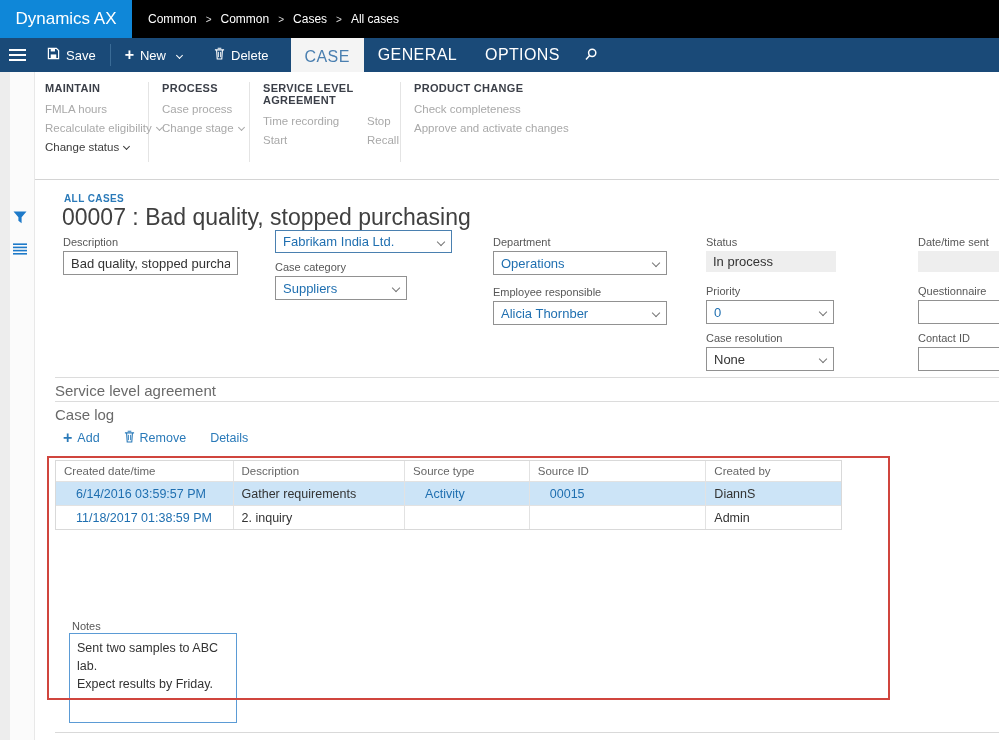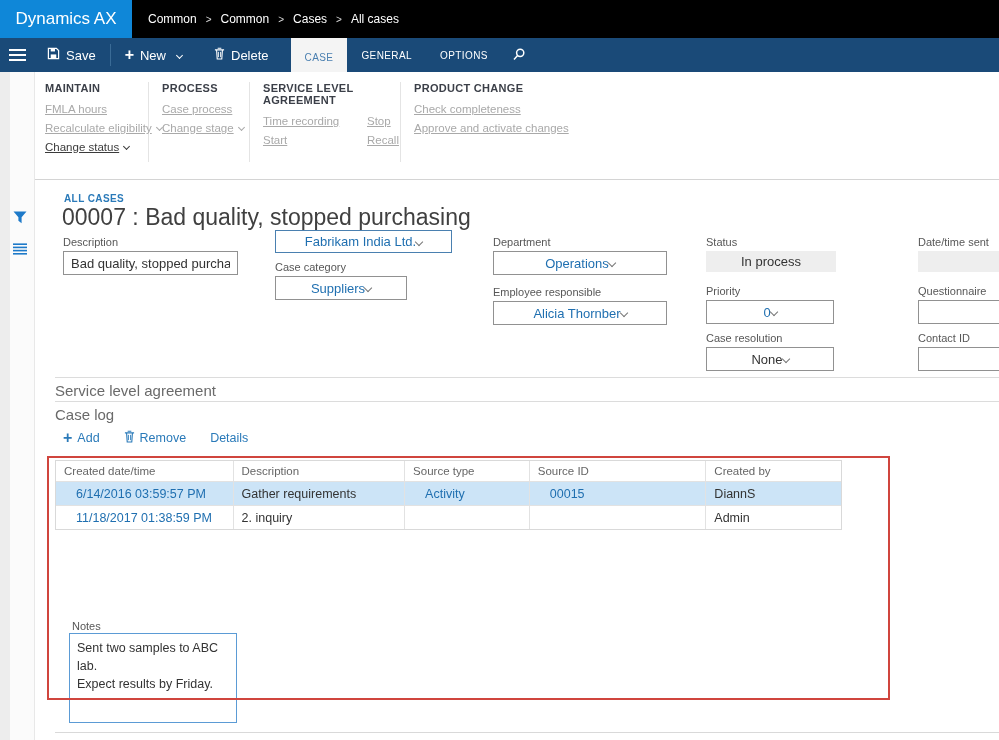--- a/index.html
+++ b/index.html
@@ -15,52 +15,52 @@
   .crumbs .sep { margin:0 9px; font-size:10px; color:#ddd; }
   .crumbs .crumb { cursor:default; }
 
   
   .toolbar { position:absolute; left:0; top:38px; width:999px; height:34px; background:#1a4a78;
     display:flex; align-items:stretch; color:#fff; font-size:13px; }
   .burger { width:35px; display:flex; flex-direction:column; justify-content:center; align-items:center; gap:3px; }
   .burger i { display:block; width:17px; height:2px; background:#fff; }
   .tbtn { display:flex; align-items:center; gap:6px; padding:0 12px; cursor:default; }
   .tsep { width:1px; background:#3a6b96; margin:6px 2px; }
-  .tab { display:flex; align-items:center; padding:0 14px; font-size:10px; letter-spacing:.4px; }
+  .tab { display:flex; align-items:center; padding:0 14px; font-size:16px; letter-spacing:.4px; }
   .tab.active { background:#f4f4f4; color:#4a7fb0; height:38px; }
   .chev { display:inline-block; width:5px; height:5px; border-right:1.3px solid currentColor;
     border-bottom:1.3px solid currentColor; transform:rotate(45deg); margin-left:5px; vertical-align:2px; }
 
   
   .ribbon { position:absolute; left:35px; top:72px; width:964px; height:108px; background:#fff;
     border-bottom:1px solid #d4d4d4; box-shadow:0 2px 3px rgba(0,0,0,.06);
     display:flex; padding:10px 0 0 10px; }
   .rgroup { padding:0 13px 0 0; margin-right:13px; border-right:1px solid #e4e4e4; height:80px; }
   .rgroup:last-child { border-right:none; }
   .rtitle { font-size:11px; font-weight:bold; color:#3b3f48; letter-spacing:.3px; margin-bottom:9px; }
-  .ritem { font-size:11.5px; color:#a9a9a9; margin-bottom:7px; white-space:nowrap; cursor:default;text-decoration:underline; }
+  .ritem { font-size:11.5px; color:#a9a9a9; margin-bottom:7px; white-space:nowrap; cursor:default; }
   .ritem.enabled { color:#3b3b3b; }
   .rcols { display:grid; grid-template-columns:100px auto; column-gap:4px; }
   .g1 { width:104px; } .g2 { width:88px; } .g3 { width:138px; }
 
   
   .rail { position:absolute; left:0; top:72px; width:35px; height:668px; background:#fbfbfb;
     border-right:1px solid #e8e8e8; }
   .rail::before { content:""; position:absolute; left:0; top:0; width:10px; height:100%; background:#ededed; }
   .rail .ric { position:absolute; left:13px; cursor:pointer; }
 
   
   .content { position:absolute; left:35px; top:180px; width:964px; height:560px; background:#fff; overflow:hidden; }
   .caption { position:absolute; left:29px; top:13px; font-size:10px; font-weight:bold; color:#2a7ab9; letter-spacing:.4px; }
   .title { position:absolute; left:27px; top:24px; font-size:23px; color:#404040; font-weight:normal; }
 
   .fld { position:absolute; }
   .flabel { font-size:11px; color:#575757; margin-bottom:3px; white-space:nowrap; }
   .fbox { height:24px; border:1px solid #919191; background:#fff; display:flex; align-items:center;
-    justify-content:center; padding:9px 7px; font-size:13px; color:#333; }
+    justify-content:space-between; padding:9px 7px; font-size:13px; color:#333; }
   .fbox.blue-text { color:#1f6fb0; }
   .fbox.blue-border { border-color:#4a80b0; }
   .fbox.readonly { border:none; background:#eee; height:21px; }
   .fbox .dchev { width:6px; height:6px; border-right:1px solid #777; border-bottom:1px solid #777;
     transform:rotate(45deg); flex:0 0 auto; }
   .fbox input { border:none; outline:none; width:100%; font-size:13px; color:#333;
     font-family:"Liberation Sans", sans-serif; background:transparent; }
 
   .hdiv { position:absolute; left:20px; right:0; height:1px; background:#dcdcdc; }
   .sechead { position:absolute; left:20px; font-size:15px; color:#6a6a6a; cursor:pointer; }

